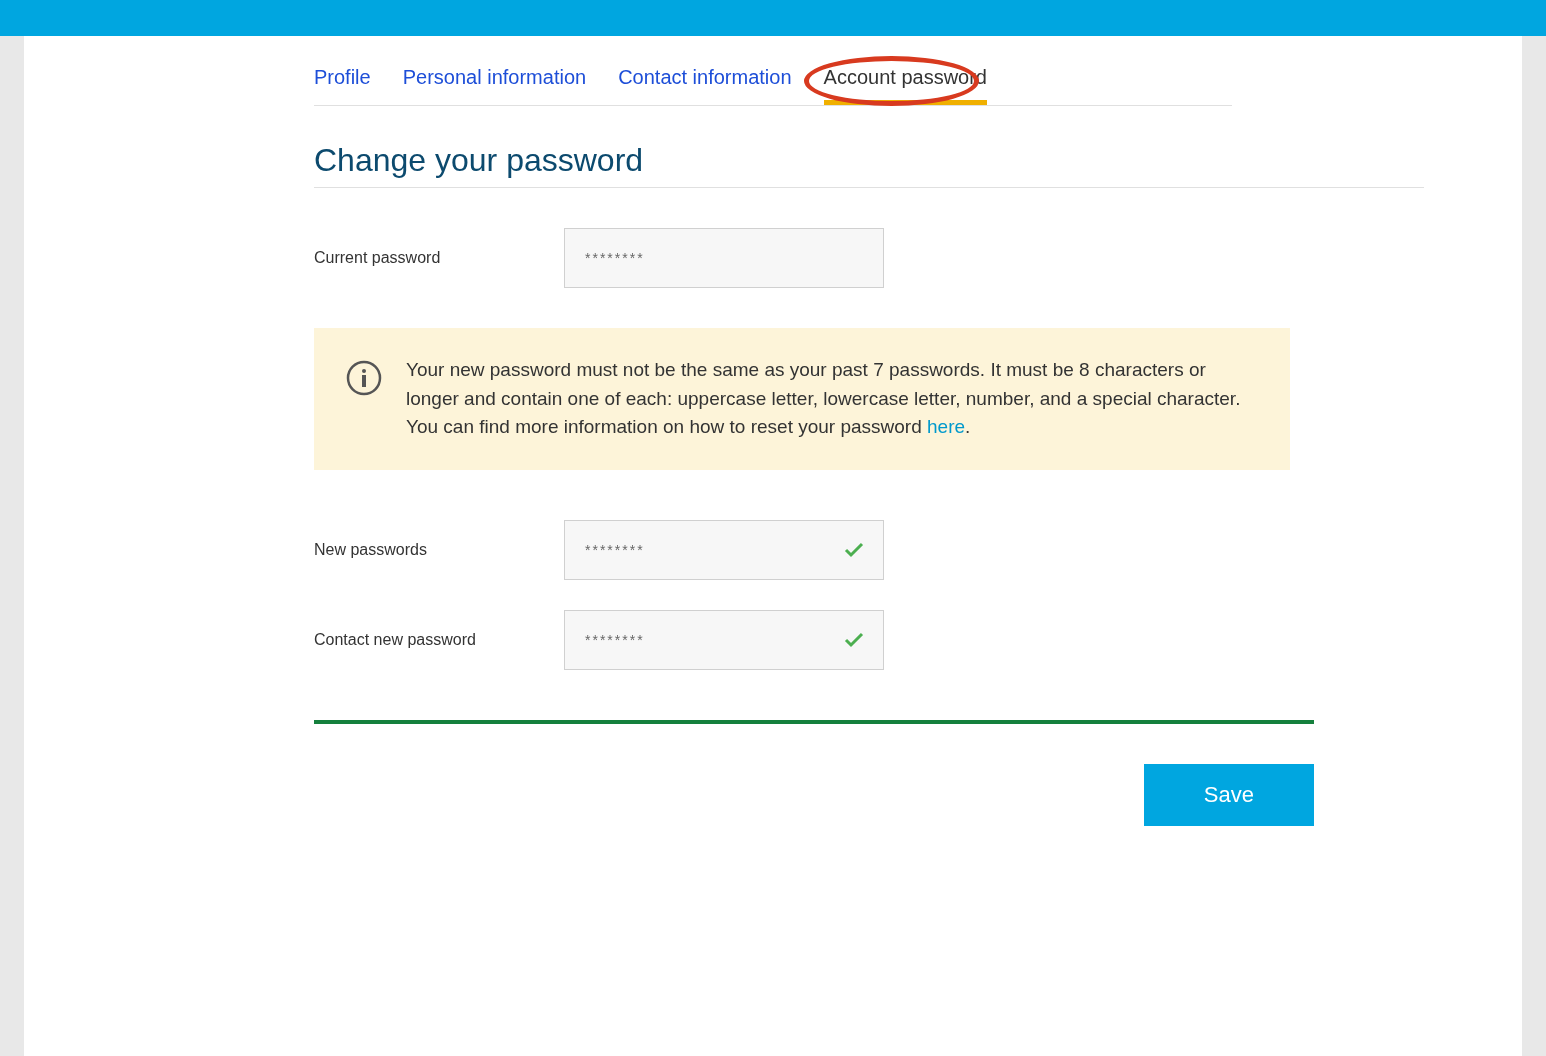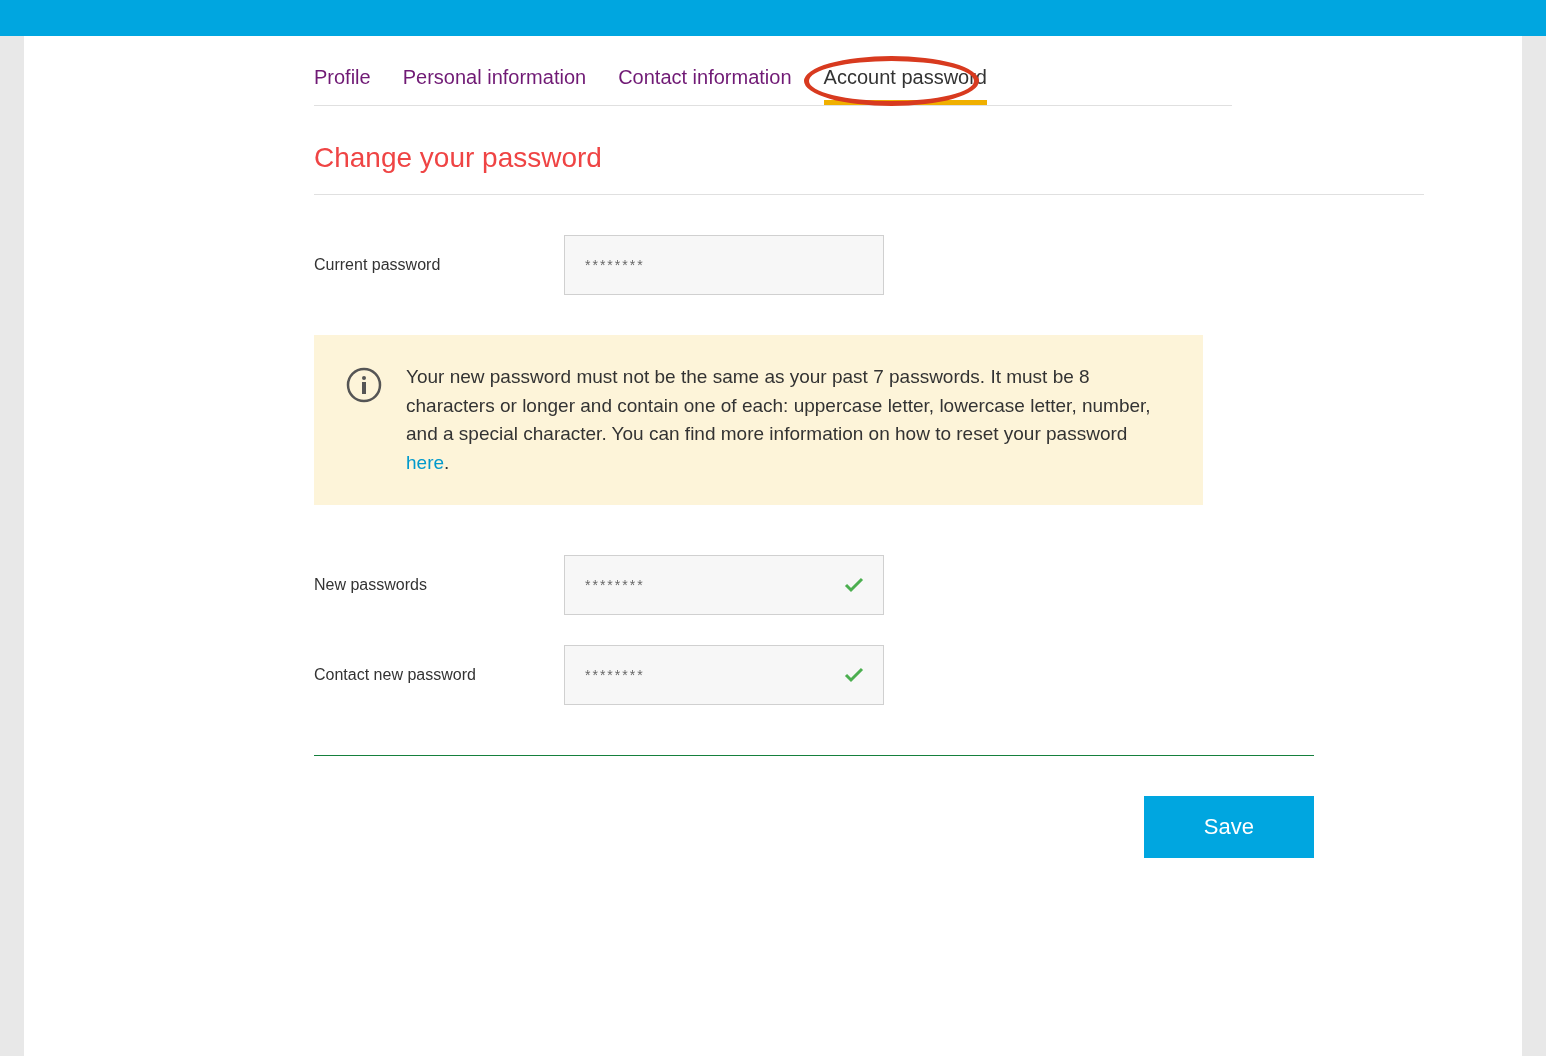--- a/index.html
+++ b/index.html
@@ -32,21 +32,21 @@
     .tabs {
       display: flex;
       gap: 32px;
       border-bottom: 1px solid #e0e0e0;
       padding-bottom: 16px;
       margin-bottom: 36px;
       position: relative;
     }
     .tab {
       font-size: 20px;
-      color: #701a75;
+      color: #1d4ed8;
       cursor: pointer;
       font-weight: 400;
     }
     .tab.active {
       color: #333333;
       position: relative;
     }
     .tab-underline {
       position: absolute;
       bottom: -16px;
@@ -62,24 +62,24 @@
       pointer-events: none;
       z-index: 10;
     }
     .ellipse-1 {
       top: -10px;
       left: -20px;
       width: 175px;
       height: 50px;
     }
     .page-heading {
-      font-size: 28px;
-      color: #ef4444;
-      font-weight: 400;
-      margin-bottom: 20px;
+      font-size: 32px;
+      color: #0c4a6e;
+      font-weight: 400;
+      margin-bottom: 8px;
     }
     .section-divider {
       border: none;
       border-top: 1px solid #e0e0e0;
       margin-bottom: 40px;
     }
     .form-row {
       display: flex;
       align-items: center;
       margin-bottom: 30px;
@@ -113,41 +113,41 @@
       width: 24px;
       height: 24px;
     }
     .info-box {
       background: #fdf4d9;
       padding: 28px 32px;
       margin: 40px 0 50px 0;
       display: flex;
       align-items: flex-start;
       gap: 24px;
-      width: 889px;
+      width: 976px;
     }
     .info-icon {
       flex-shrink: 0;
       width: 36px;
       height: 36px;
       margin-top: 4px;
     }
     .info-text {
       font-size: 19px;
       line-height: 1.5;
       color: #333333;
       font-weight: 400;
     }
     .info-link {
       color: #0099cc;
       text-decoration: none;
       cursor: pointer;
     }
     .save-section {
-      border-top: 1px solid #15803d;
+      border-top: 4px solid #15803d;
       padding-top: 40px;
       margin-top: 50px;
       display: flex;
       justify-content: flex-end;
       width: 1000px;
     }
     .save-button {
       background: #00a6e0;
       color: #ffffff;
       border: none;

